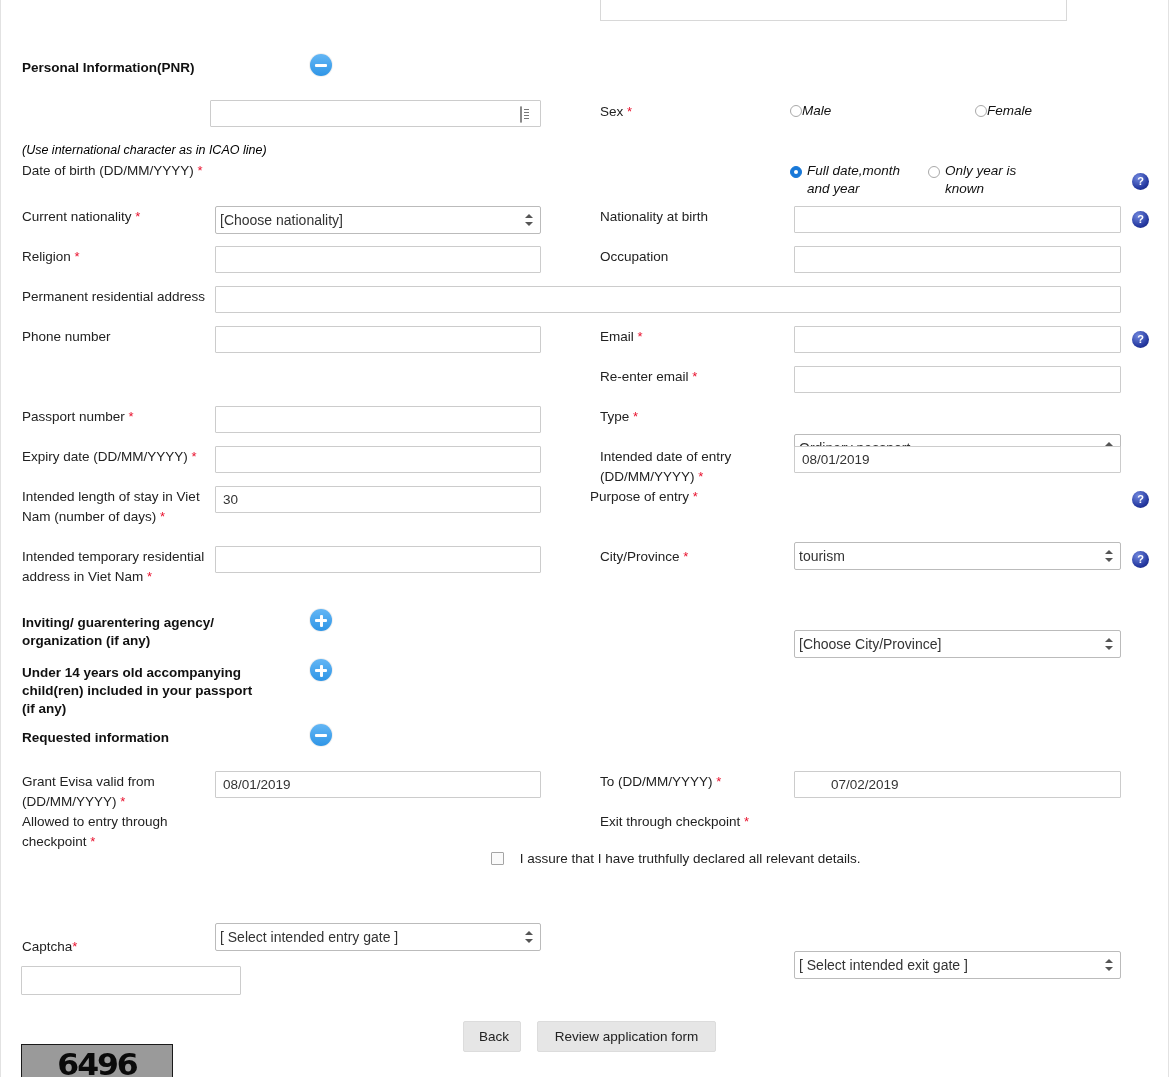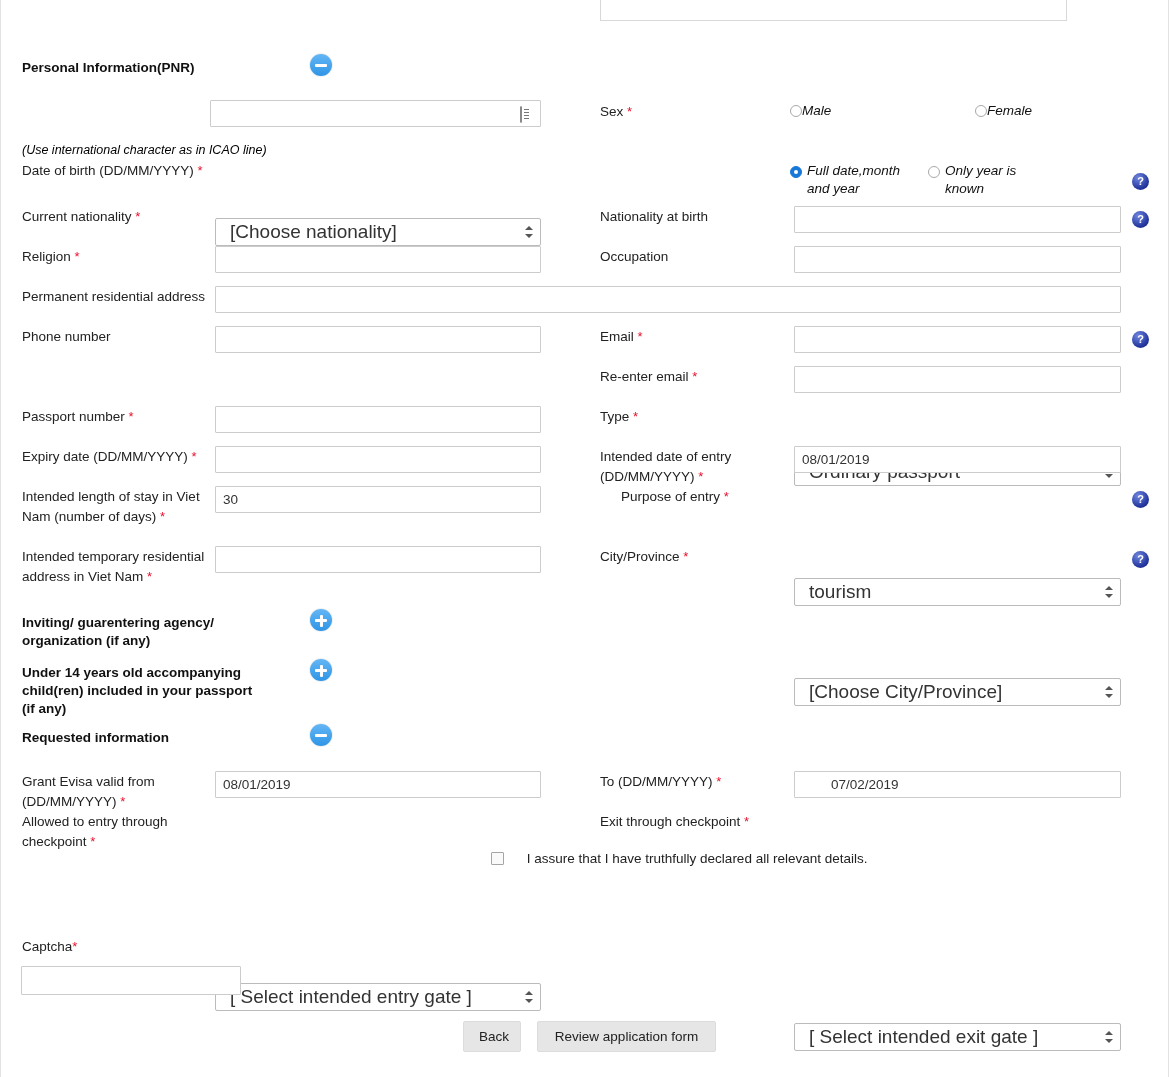--- a/index.html
+++ b/index.html
@@ -33,26 +33,26 @@
     height:27px; border:1px solid #ccc; background:#fff;
     font-size:13.5px; color:#333; padding:0 7px;
     font-family:"Liberation Sans", sans-serif;
     line-height:25px;
     border-radius:1px;
   }
   .inp.ph { color:#9b9b9b; }
 
   .sel {
     height:28px; border:1px solid #bbb; background:#fff;
-    font-size:19px; color:#333; padding:0 22px 0 14px;
+    font-size:14px; color:#333; padding:0 22px 0 4px;
     line-height:26px;
     border-radius:2px;
     position:relative;
     font-family:"Liberation Sans", sans-serif;
-    white-space:nowrap; overflow:hidden;margin-top:12px;
+    white-space:nowrap; overflow:hidden;
   }
   .sel .arrows {
     position:absolute; right:7px; top:50%; transform:translateY(-50%);
     width:8px; height:14px;
   }
   .sel .arrows:before, .sel .arrows:after {
     content:""; position:absolute; left:0; width:0; height:0;
     border-left:4px solid transparent; border-right:4px solid transparent;
   }
   .sel .arrows:before { top:1px; border-bottom:4.5px solid #555; }
@@ -268,21 +268,21 @@
     <span>Ordinary passport</span>
     <span class="arrows"></span>
   </div>
 
   <div class="abs lbl" style="left:599px; top:447px; width:190px;">
     <span>Intended date of entry (DD/MM/YYYY)</span>
     <span class="req">*</span>
   </div>
   <div class="abs inp" style="left:793px; top:446px; width:327px;">08/01/2019</div>
 
-  <div class="abs lbl" style="left:620px; top:487px;">
+  <div class="abs lbl" style="left:589px; top:487px;">
     <span>Purpose of entry</span>
     <span class="req">*</span>
   </div>
   <div class="abs sel" style="left:793px; top:486px; width:327px;">
     <span>tourism</span>
     <span class="arrows"></span>
   </div>
   <div class="abs" style="left:1131px; top:491px;">
     <span class="help">?</span>
   </div>
@@ -339,21 +339,21 @@
     <span>Exit through checkpoint</span>
     <span class="req">*</span>
   </div>
   <div class="abs sel" style="left:793px; top:811px; width:327px;">
     <span>[ Select intended exit gate ]</span>
     <span class="arrows"></span>
   </div>
 
   <div class="abs" style="left:490px; top:849px;">
     <span class="cbox"></span>
-    <span class="lbl" style="margin-left:19px;">I assure that I have truthfully declared all relevant details.</span>
+    <span class="lbl" style="margin-left:12px;">I assure that I have truthfully declared all relevant details.</span>
   </div>
 
   <div class="abs captcha-img" style="left:20px; top:876px;">
     <div class="txt">6496</div>
 
   </div>
 
   <div class="abs lbl" style="left:21px; top:937px;">
     <span>Captcha</span><span class="req">*</span>
   </div>

